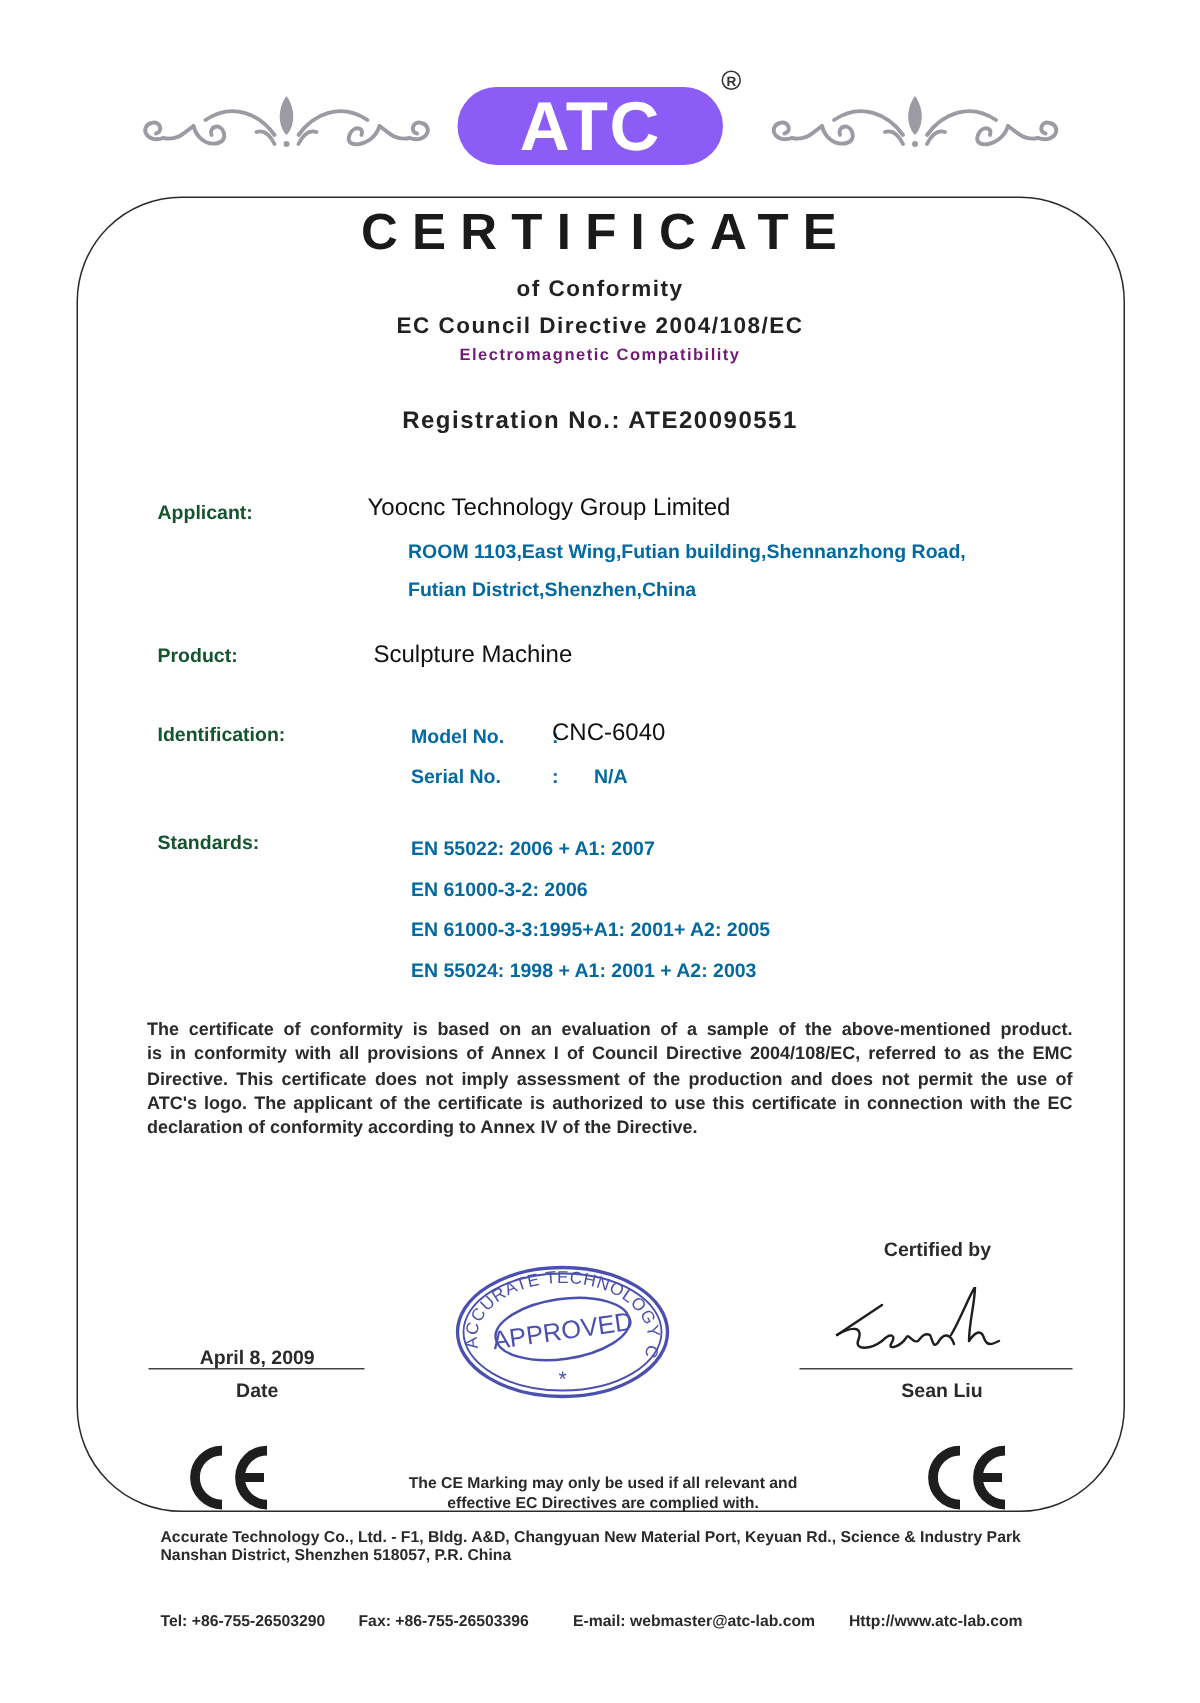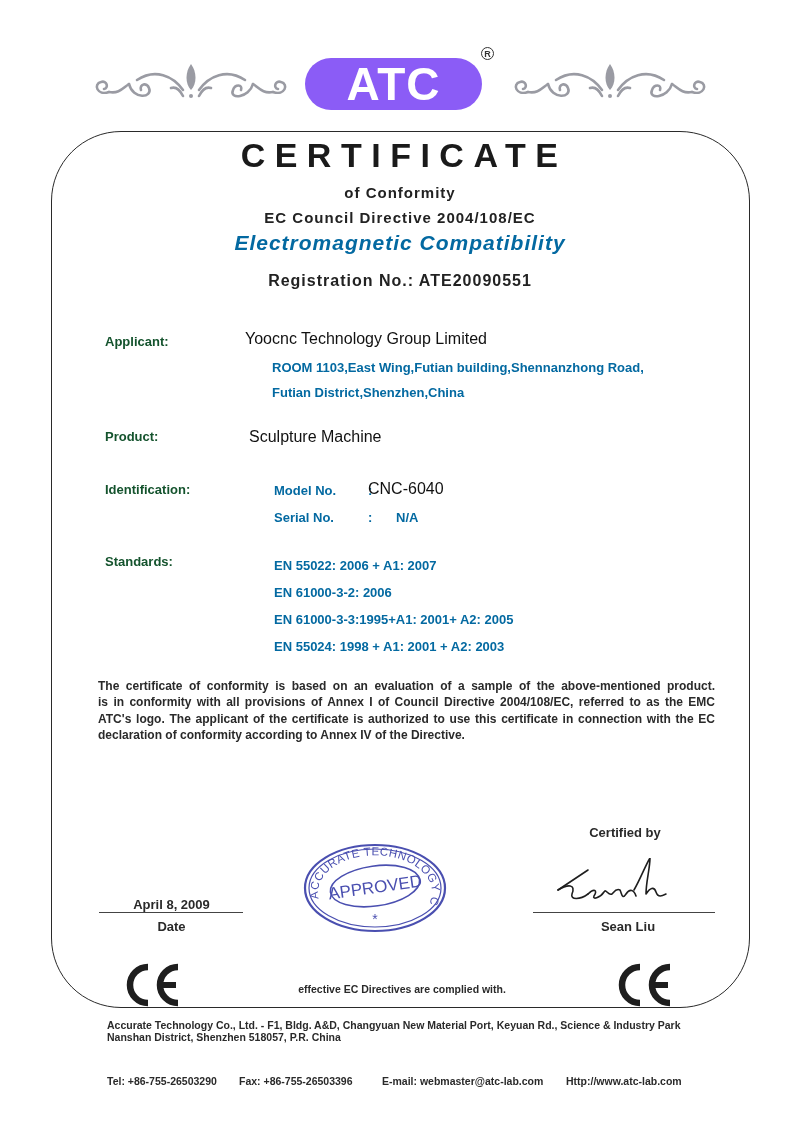--- a/index.html
+++ b/index.html
@@ -77,21 +77,21 @@
     }
     .cert-title {
       top: 136px;
       font-size: 34px;
       letter-spacing: 9.5px;
       color: #1a1a1a;
       padding-left: 4px;
     }
     .sub1 { top: 184px; font-size: 15px; letter-spacing: 1px; color: #222; }
     .sub2 { top: 209px; font-size: 15px; letter-spacing: 1px; color: #222; }
-    .sub3 { top: 231px; font-size: 21px; letter-spacing: 1px; color: #0369a1; font-style: italic; }
+    .sub3 { top: 231px; font-size: 11px; letter-spacing: 1px; color: #701a75; }
     .reg  { top: 272px; font-size: 16px; letter-spacing: 1px; color: #222; }
 
     
     .label {
       position: absolute;
       left: 105px;
       font-weight: bold;
       font-size: 13px;
       color: #14532d;
     }
@@ -241,20 +241,21 @@
 
 <div class="label" style="top:554px">Standards:</div>
 <div class="val-bold" style="left:250px; top:558px">EN 55022: 2006 + A1: 2007</div>
 <div class="val-bold" style="left:250px; top:585px">EN 61000-3-2: 2006</div>
 <div class="val-bold" style="left:250px; top:612px">EN 61000-3-3:1995+A1: 2001+ A2: 2005</div>
 <div class="val-bold" style="left:250px; top:639px">EN 55024: 1998 + A1: 2001 + A2: 2003</div>
 
 <div class="para">
   <span class="line">The certificate of conformity is based on an evaluation of a sample of the above-mentioned product.</span>
   <span class="line">is in conformity with all provisions of Annex I of Council Directive 2004/108/EC, referred to as the EMC</span>
+  <span class="line">Directive. This certificate does not imply assessment of the production and does not permit the use of</span>
   <span class="line">ATC's logo. The applicant of the certificate is authorized to use this certificate in connection with the EC</span>
   <span class="line last">declaration of conformity according to Annex IV of the Directive.</span>
 </div>
 
 <div class="center-text" style="left:100px; top:897px; width:143px;">April 8, 2009</div>
 <div class="sig-line" style="left:99px; top:912px; width:144px;"></div>
 <div class="center-text" style="left:100px; top:919px; width:143px;">Date</div>
 
 <svg class="abs" style="left:302px; top:842px" width="146" height="92" viewBox="0 0 146 92">
   <defs>
@@ -283,20 +284,21 @@
 </svg>
 <div class="sig-line" style="left:533px; top:912px; width:182px;"></div>
 <div class="center-text" style="left:563px; top:919px; width:130px;">Sean Liu</div>
 
 <svg class="ce-mark" style="left:124px" viewBox="0 0 58 44">
   <path d="M24 4 A18 18 0 1 0 24 40" fill="none" stroke="#1e1e1e" stroke-width="6.5"></path>
   <path d="M54 4 A18 18 0 1 0 54 40" fill="none" stroke="#1e1e1e" stroke-width="6.5"></path>
   <rect x="37" y="19" width="15" height="6" fill="#1e1e1e"></rect>
 </svg>
 <div class="ce-note">
+  <div>The CE Marking may only be used if all relevant and</div>
   <div>effective EC Directives are complied with.</div>
 </div>
 <svg class="ce-mark" style="left:616px" viewBox="0 0 58 44">
   <path d="M24 4 A18 18 0 1 0 24 40" fill="none" stroke="#1e1e1e" stroke-width="6.5"></path>
   <path d="M54 4 A18 18 0 1 0 54 40" fill="none" stroke="#1e1e1e" stroke-width="6.5"></path>
   <rect x="37" y="19" width="15" height="6" fill="#1e1e1e"></rect>
 </svg>
 
 <div class="footer" style="top:1019px">Accurate Technology Co., Ltd. - F1, Bldg. A&amp;D, Changyuan New Material Port, Keyuan Rd., Science &amp; Industry Park</div>
 <div class="footer" style="top:1031px">Nanshan District, Shenzhen 518057, P.R. China</div>

